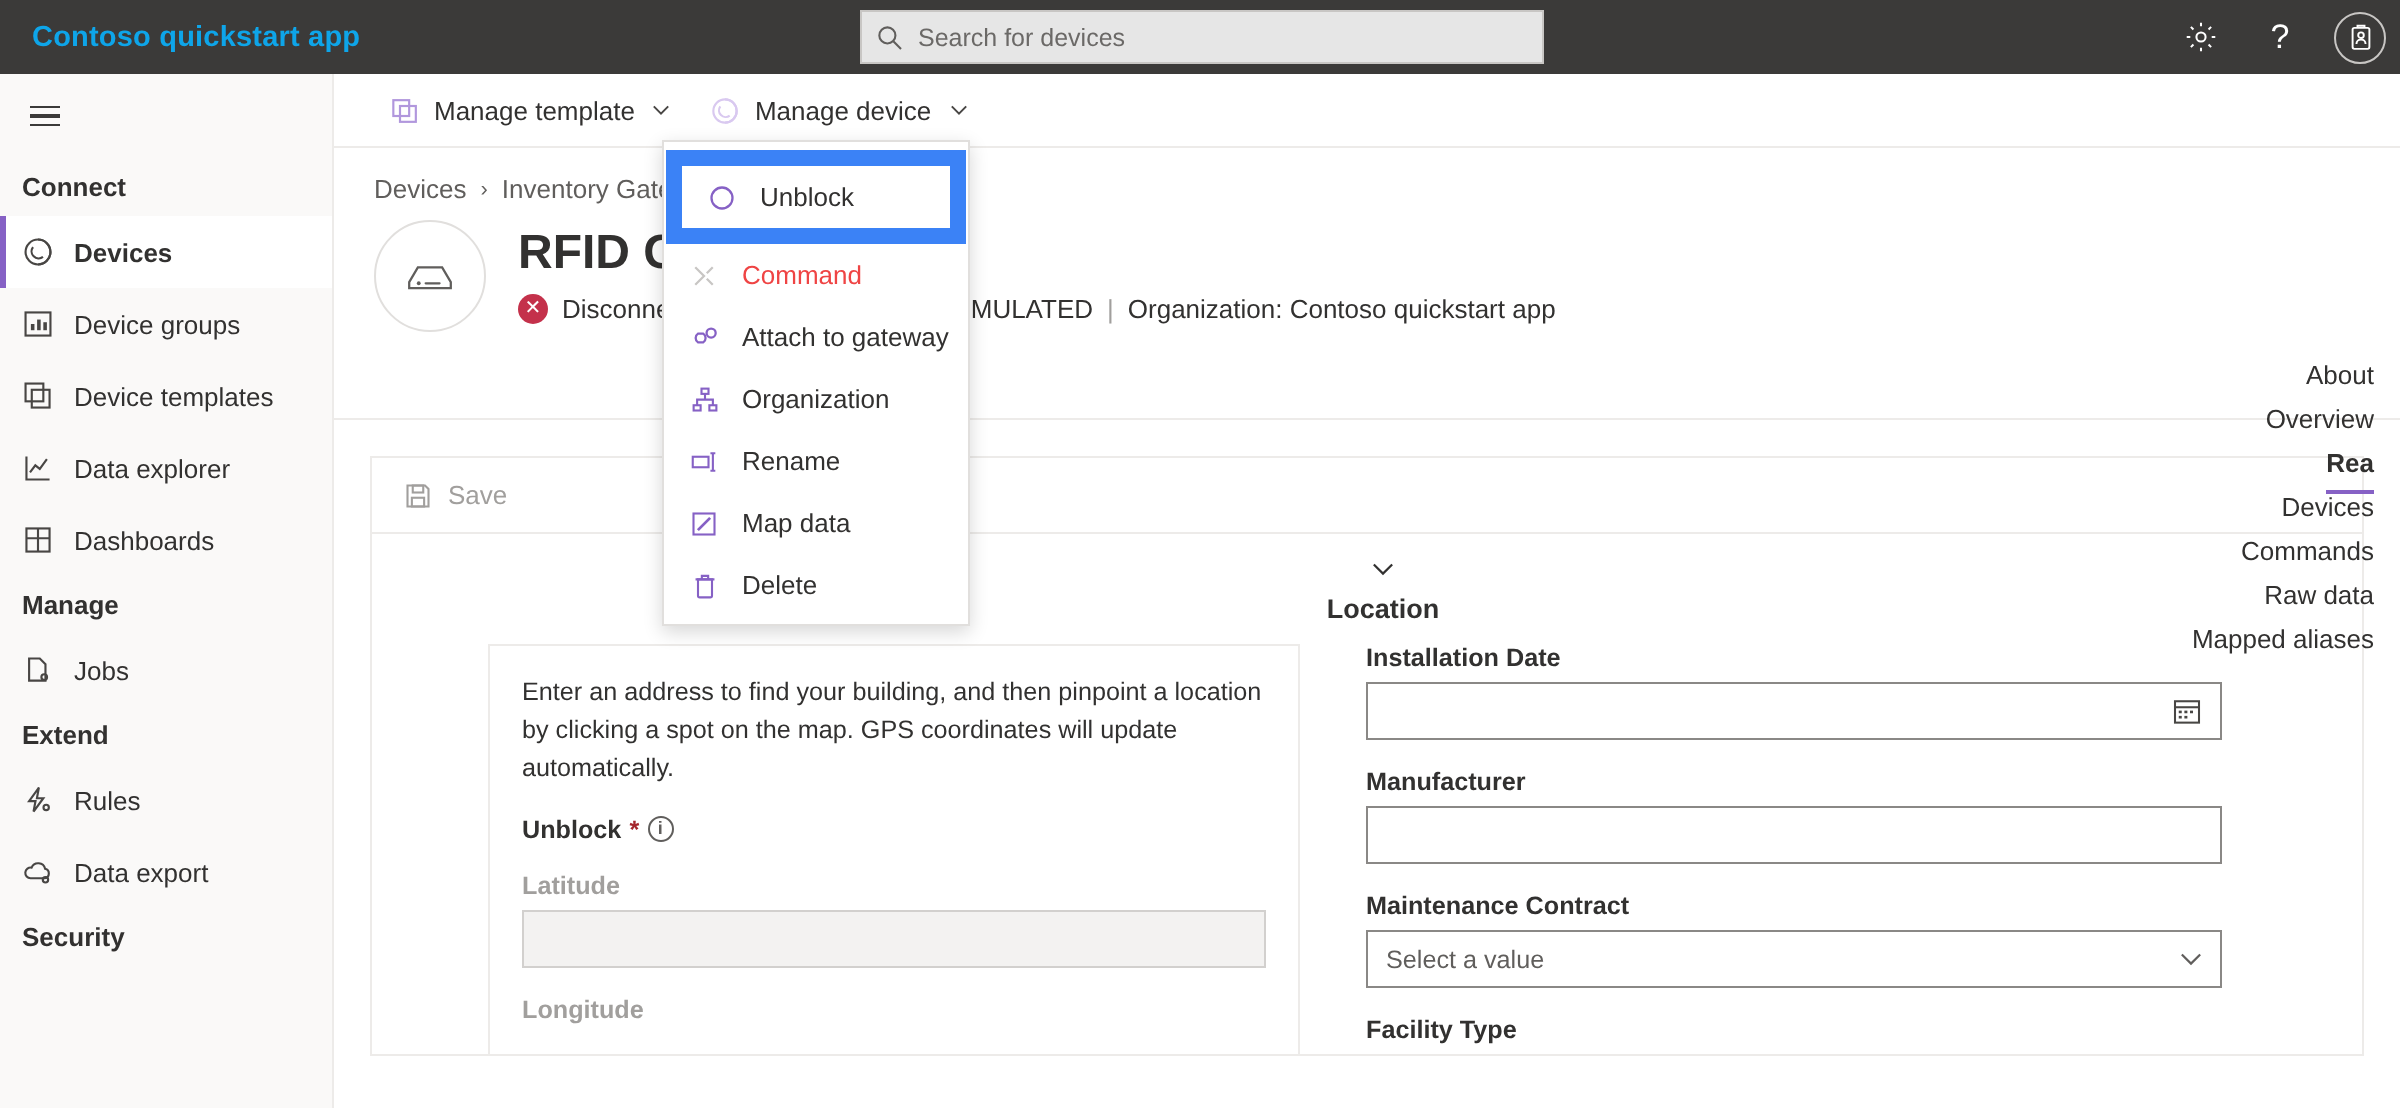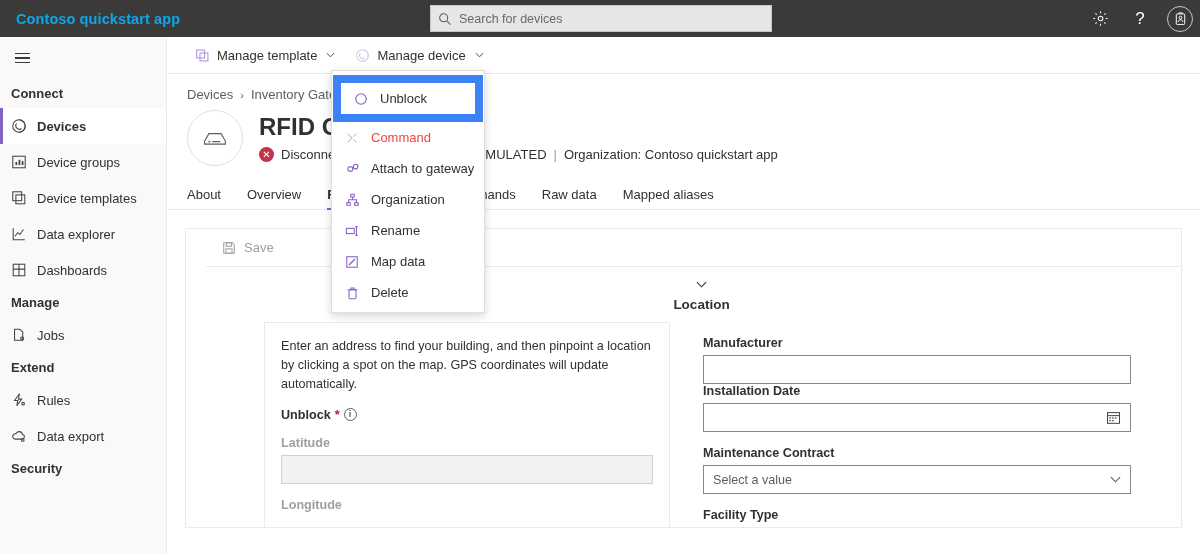--- a/index.html
+++ b/index.html
@@ -142,41 +142,41 @@
     display: flex; align-items: center; justify-content: center; flex: none;
   }
   .meta-pipe { color: #a19f9d; }
 
   
   #tabs {
     display: flex; align-items: flex-end; gap: 0;
     padding-left: 20px; margin-top: 14px;
     border-bottom: 1px solid #edebe9;
     height: 30px;
+    flex-direction: column;
   }
   .tab {
     font-size: 13px; color: #323130;
     padding: 0 13px 7px 13px; cursor: pointer; position: relative;
   }
   .tab:first-child { padding-left: 0; }
   .tab.active { font-weight: 600; }
   .tab.active::after {
     content: ""; position: absolute;
     left: 13px; right: 13px; bottom: -1px; height: 2px; background: #8661c5;
   }
   .tab:first-child.active::after { left: 0; }
 
   
   #form-card {
     margin: 18px 18px 0 18px;
     border: 1px solid #edebe9;
     background: #ffffff;
     height: 300px;
     overflow: hidden;
-    padding-left: 20px;
   }
   #form-toolbar {
     height: 38px; border-bottom: 1px solid #edebe9;
     display: flex; align-items: center; padding-left: 16px;
   }
   .save-btn {
     display: flex; align-items: center; gap: 8px;
     font-size: 13px; color: #a19f9d; cursor: default;
   }
   #section-row {
@@ -497,47 +497,47 @@
           </div>
 
           <div class="fld">
             <div class="fld-label dim">Longitude</div>
 
           </div>
         </div>
       </div>
 
       <div id="col-right">
-
-        <div class="fld">
-          <div class="fld-label">Manufacturer</div>
-          <div class="ctrl">
-            <span class="val"></span>
-          </div>
-        </div>
 
         <div class="fld" style="margin-top:0">
           <div class="fld-label">Installation Date</div>
           <div class="ctrl">
             <span class="val"></span>
             <span class="cal">
               <svg width="15" height="15" viewBox="0 0 16 16" fill="none" stroke="#484644" stroke-width="1.1">
                 <rect x="1.6" y="2.8" width="12.8" height="11.4"></rect>
                   <path d="M1.6 6h12.8"></path>
                 <rect x="3.6" y="7.8" width="1.6" height="1.4" fill="#484644" stroke="none"></rect>
                 <rect x="6.6" y="7.8" width="1.6" height="1.4" fill="#484644" stroke="none"></rect>
                 <rect x="9.6" y="7.8" width="1.6" height="1.4" fill="#484644" stroke="none"></rect>
                 <rect x="3.6" y="10.6" width="1.6" height="1.4" fill="#484644" stroke="none"></rect>
                 <rect x="6.6" y="10.6" width="1.6" height="1.4" fill="#484644" stroke="none"></rect>
               </svg>
             </span>
           </div>
         </div>
 
         <div class="fld">
+          <div class="fld-label">Manufacturer</div>
+          <div class="ctrl">
+            <span class="val"></span>
+          </div>
+        </div>
+
+        <div class="fld">
           <div class="fld-label">Maintenance Contract</div>
           <div class="ctrl">
             <span class="ph">Select a value</span>
             <span class="chev">
               <svg width="11" height="7" viewBox="0 0 12 7">
                   <path d="M1 1l5 5 5-5" fill="none" stroke="#605e5c" stroke-width="1.2"></path>
                 </svg>
             </span>
           </div>
         </div>

